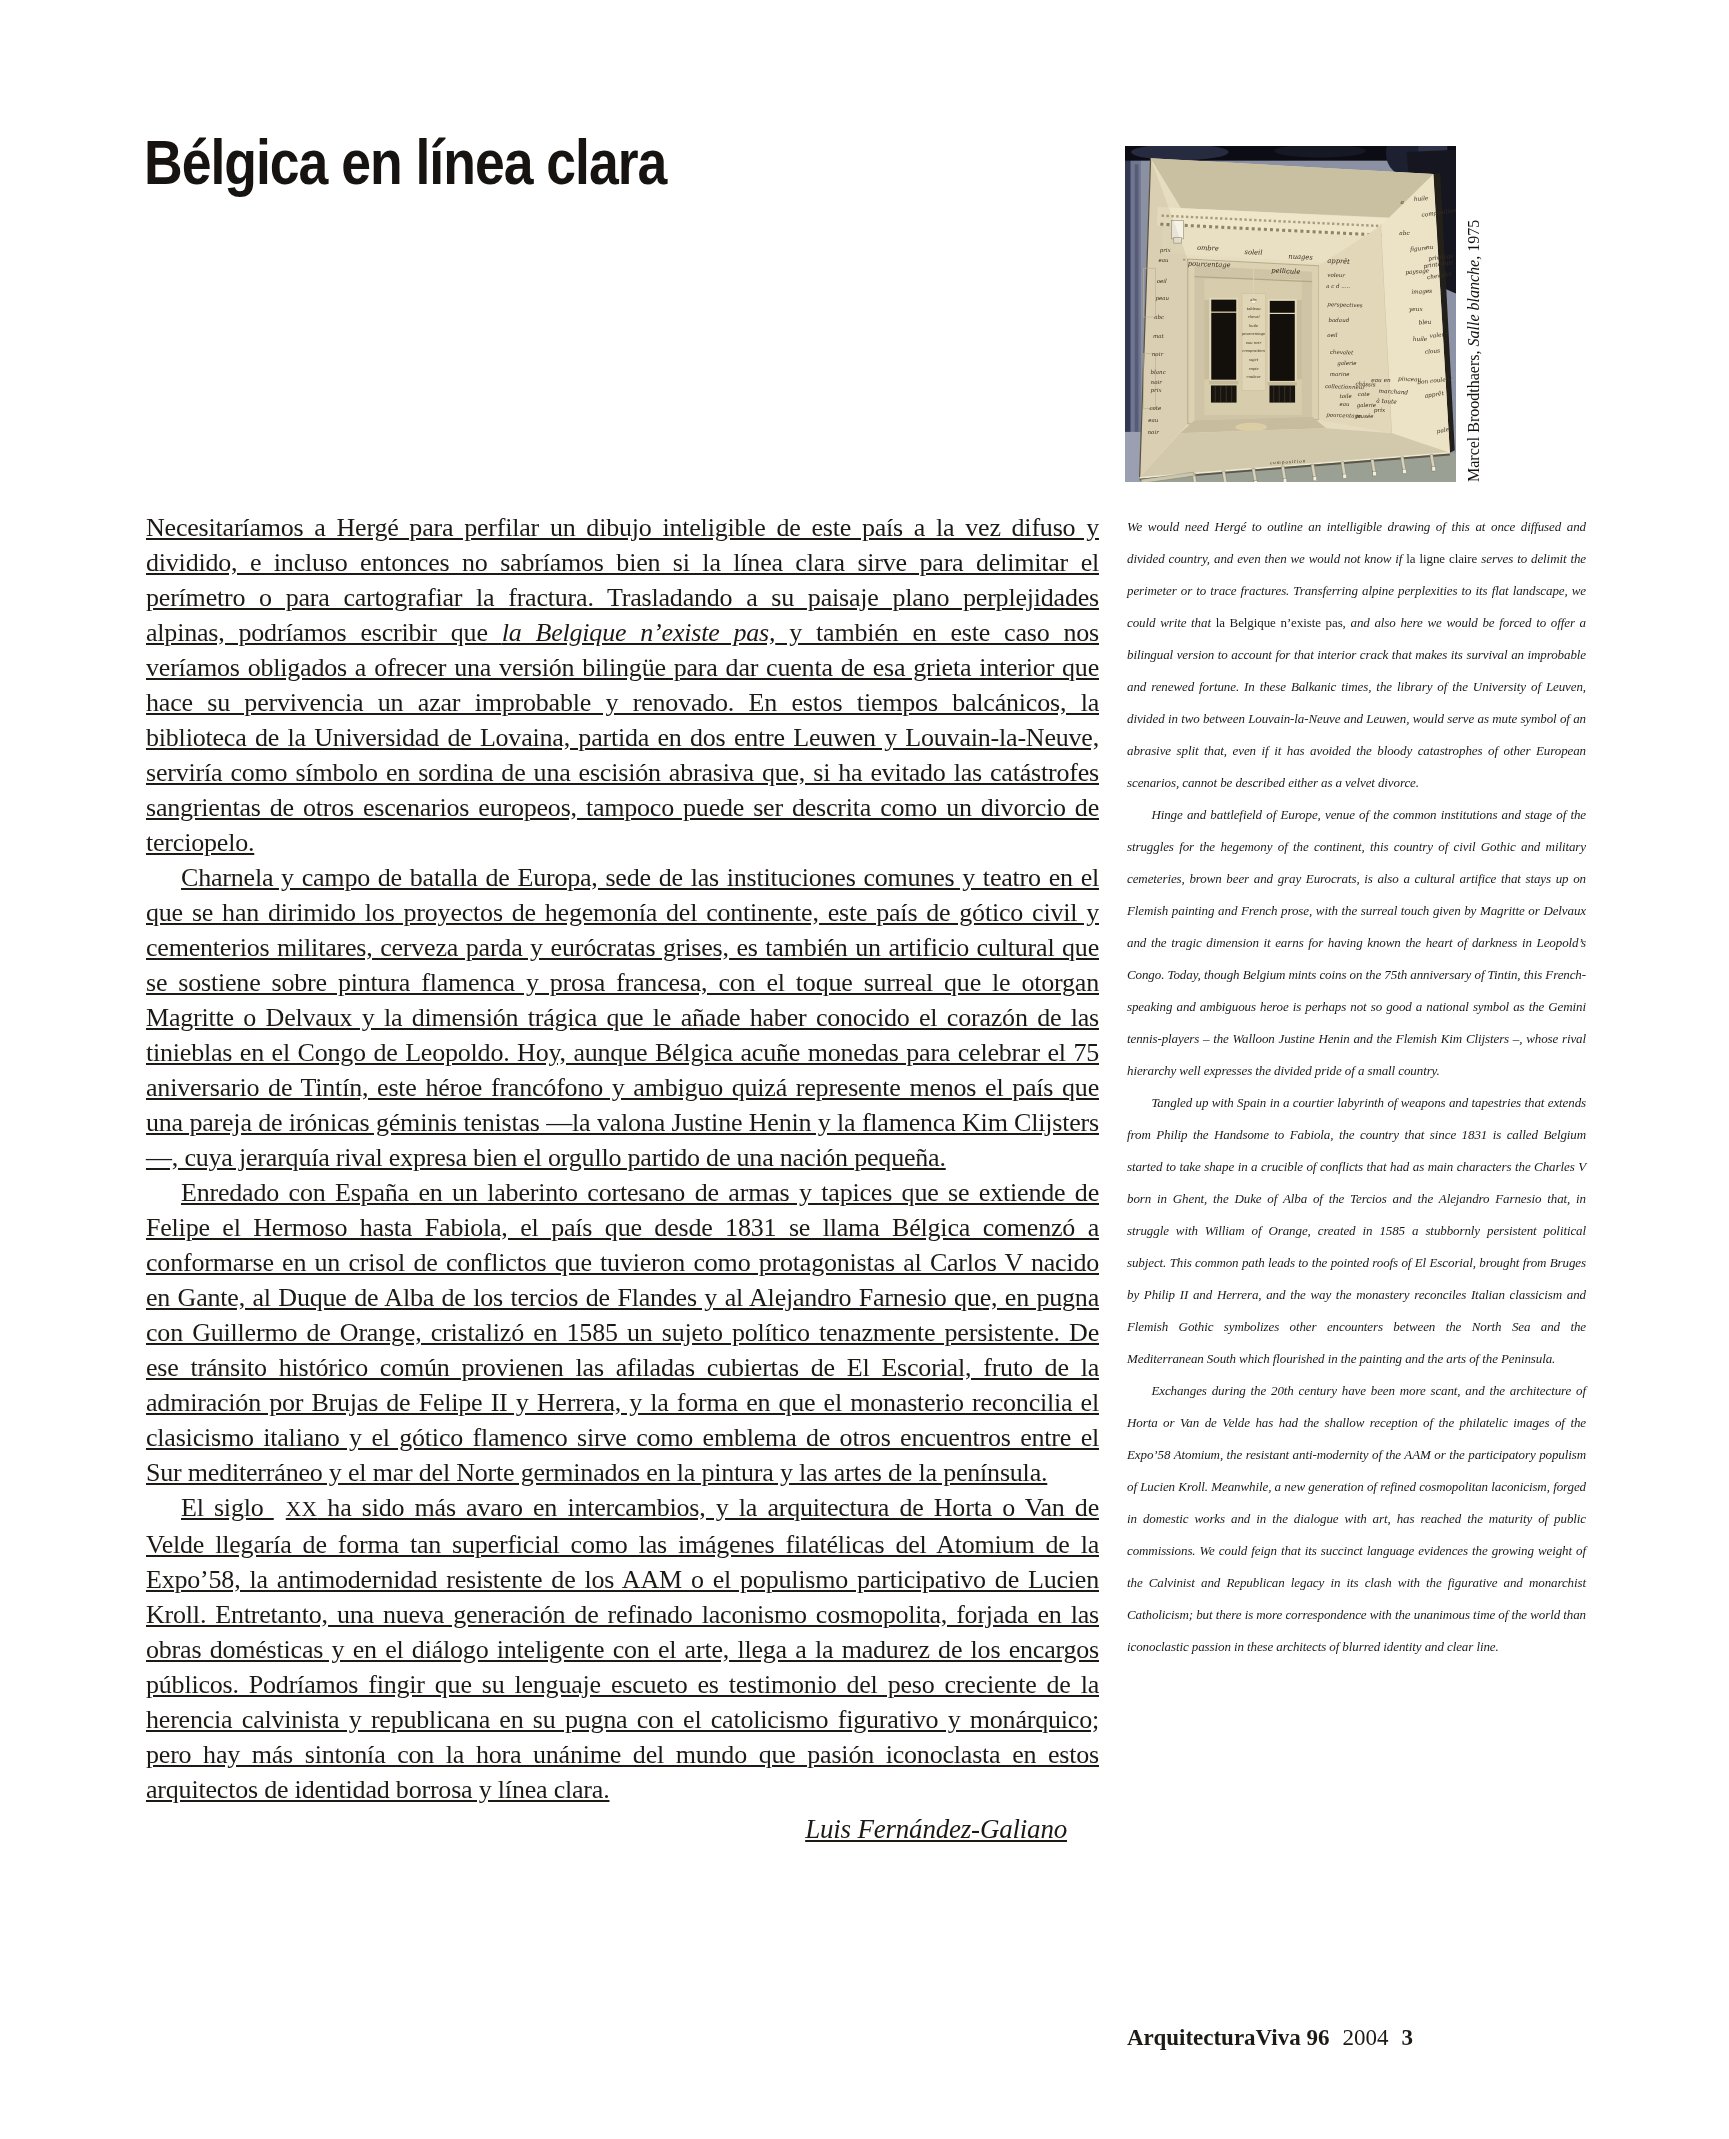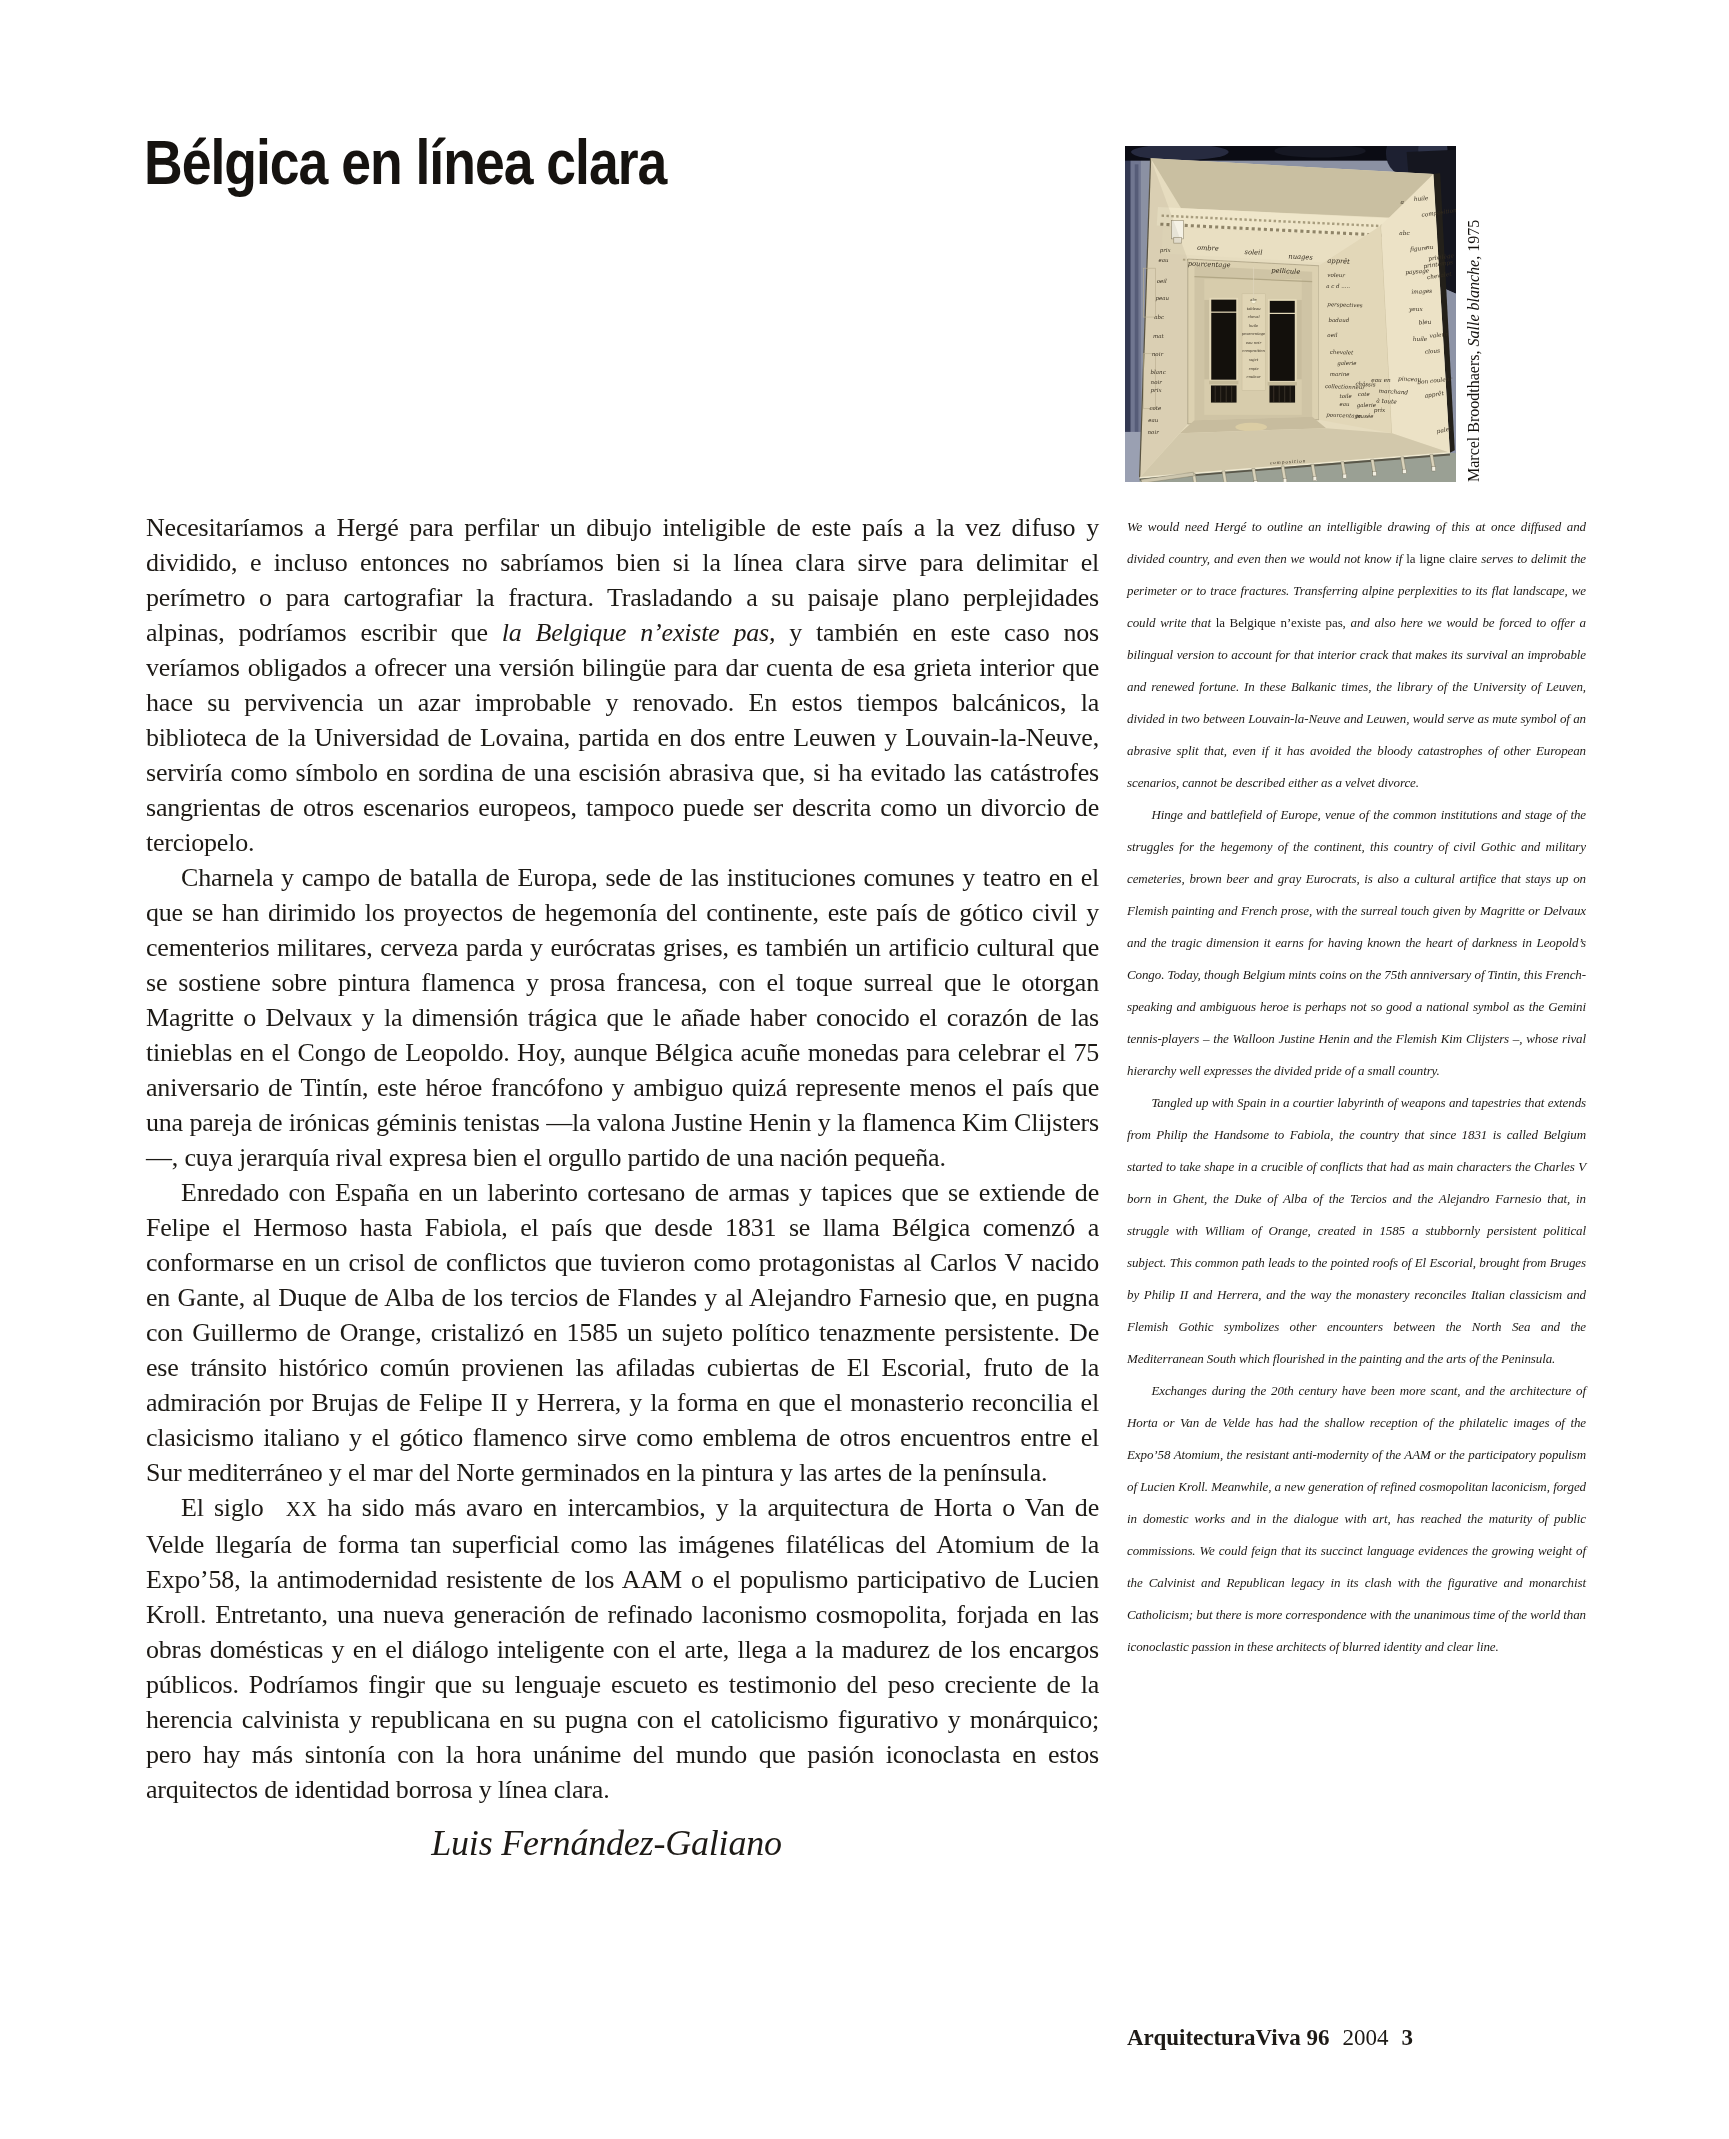--- a/index.html
+++ b/index.html
@@ -8,24 +8,24 @@
   .title{position:absolute;left:144px;top:126px;margin:0;
          font-family:"Liberation Sans",sans-serif;font-weight:bold;
          font-size:63px;letter-spacing:-1.2px;white-space:nowrap;
          transform:scaleX(.85);transform-origin:0 0;color:#161310;}
   .photo-wrap{position:absolute;left:1125px;top:146px;width:331px;height:336px;}
   .photo-wrap svg{display:block;width:100%;height:100%;}
   .caption{position:absolute;left:1459px;top:145px;width:29px;height:337px;
            writing-mode:vertical-rl;transform:rotate(180deg);
            font-size:16px;line-height:29px;white-space:nowrap;color:#15120e;}
   .col-es{position:absolute;left:146px;top:510px;width:953px;
-          font-size:26px;line-height:35px;text-align:justify;letter-spacing:-0.2px;}
+          font-size:26px;line-height:35px;text-align:justify;letter-spacing:-0.2px;text-decoration:underline;}
   .col-es p{margin:0;}
   .col-es p + p{text-indent:35px;}
-  .byline{margin-top:19px;padding-right:32px;text-align:center;font-style:italic;font-size:36px;}
+  .byline{margin-top:5px;padding-right:32px;text-align:right;font-style:italic;font-size:27px;}
   .col-en{position:absolute;left:1127px;top:511px;width:459px;
           font-size:13px;line-height:32px;text-align:justify;
           font-style:italic;letter-spacing:-0.1px;}
   .col-en p{margin:0;}
   .col-en p + p{text-indent:24.4px;font-family:Liberation Serif, serif;}
   .sc{font-size:.82em;letter-spacing:0.3px;margin-left:12px;}
   .footer{position:absolute;left:1127px;width:459px;top:2025px;
           text-align:left;font-size:23px;white-space:nowrap;}
   .footer .b{font-weight:bold;}
   .footer .yr{font-weight:normal;margin:0 7.3px;}

